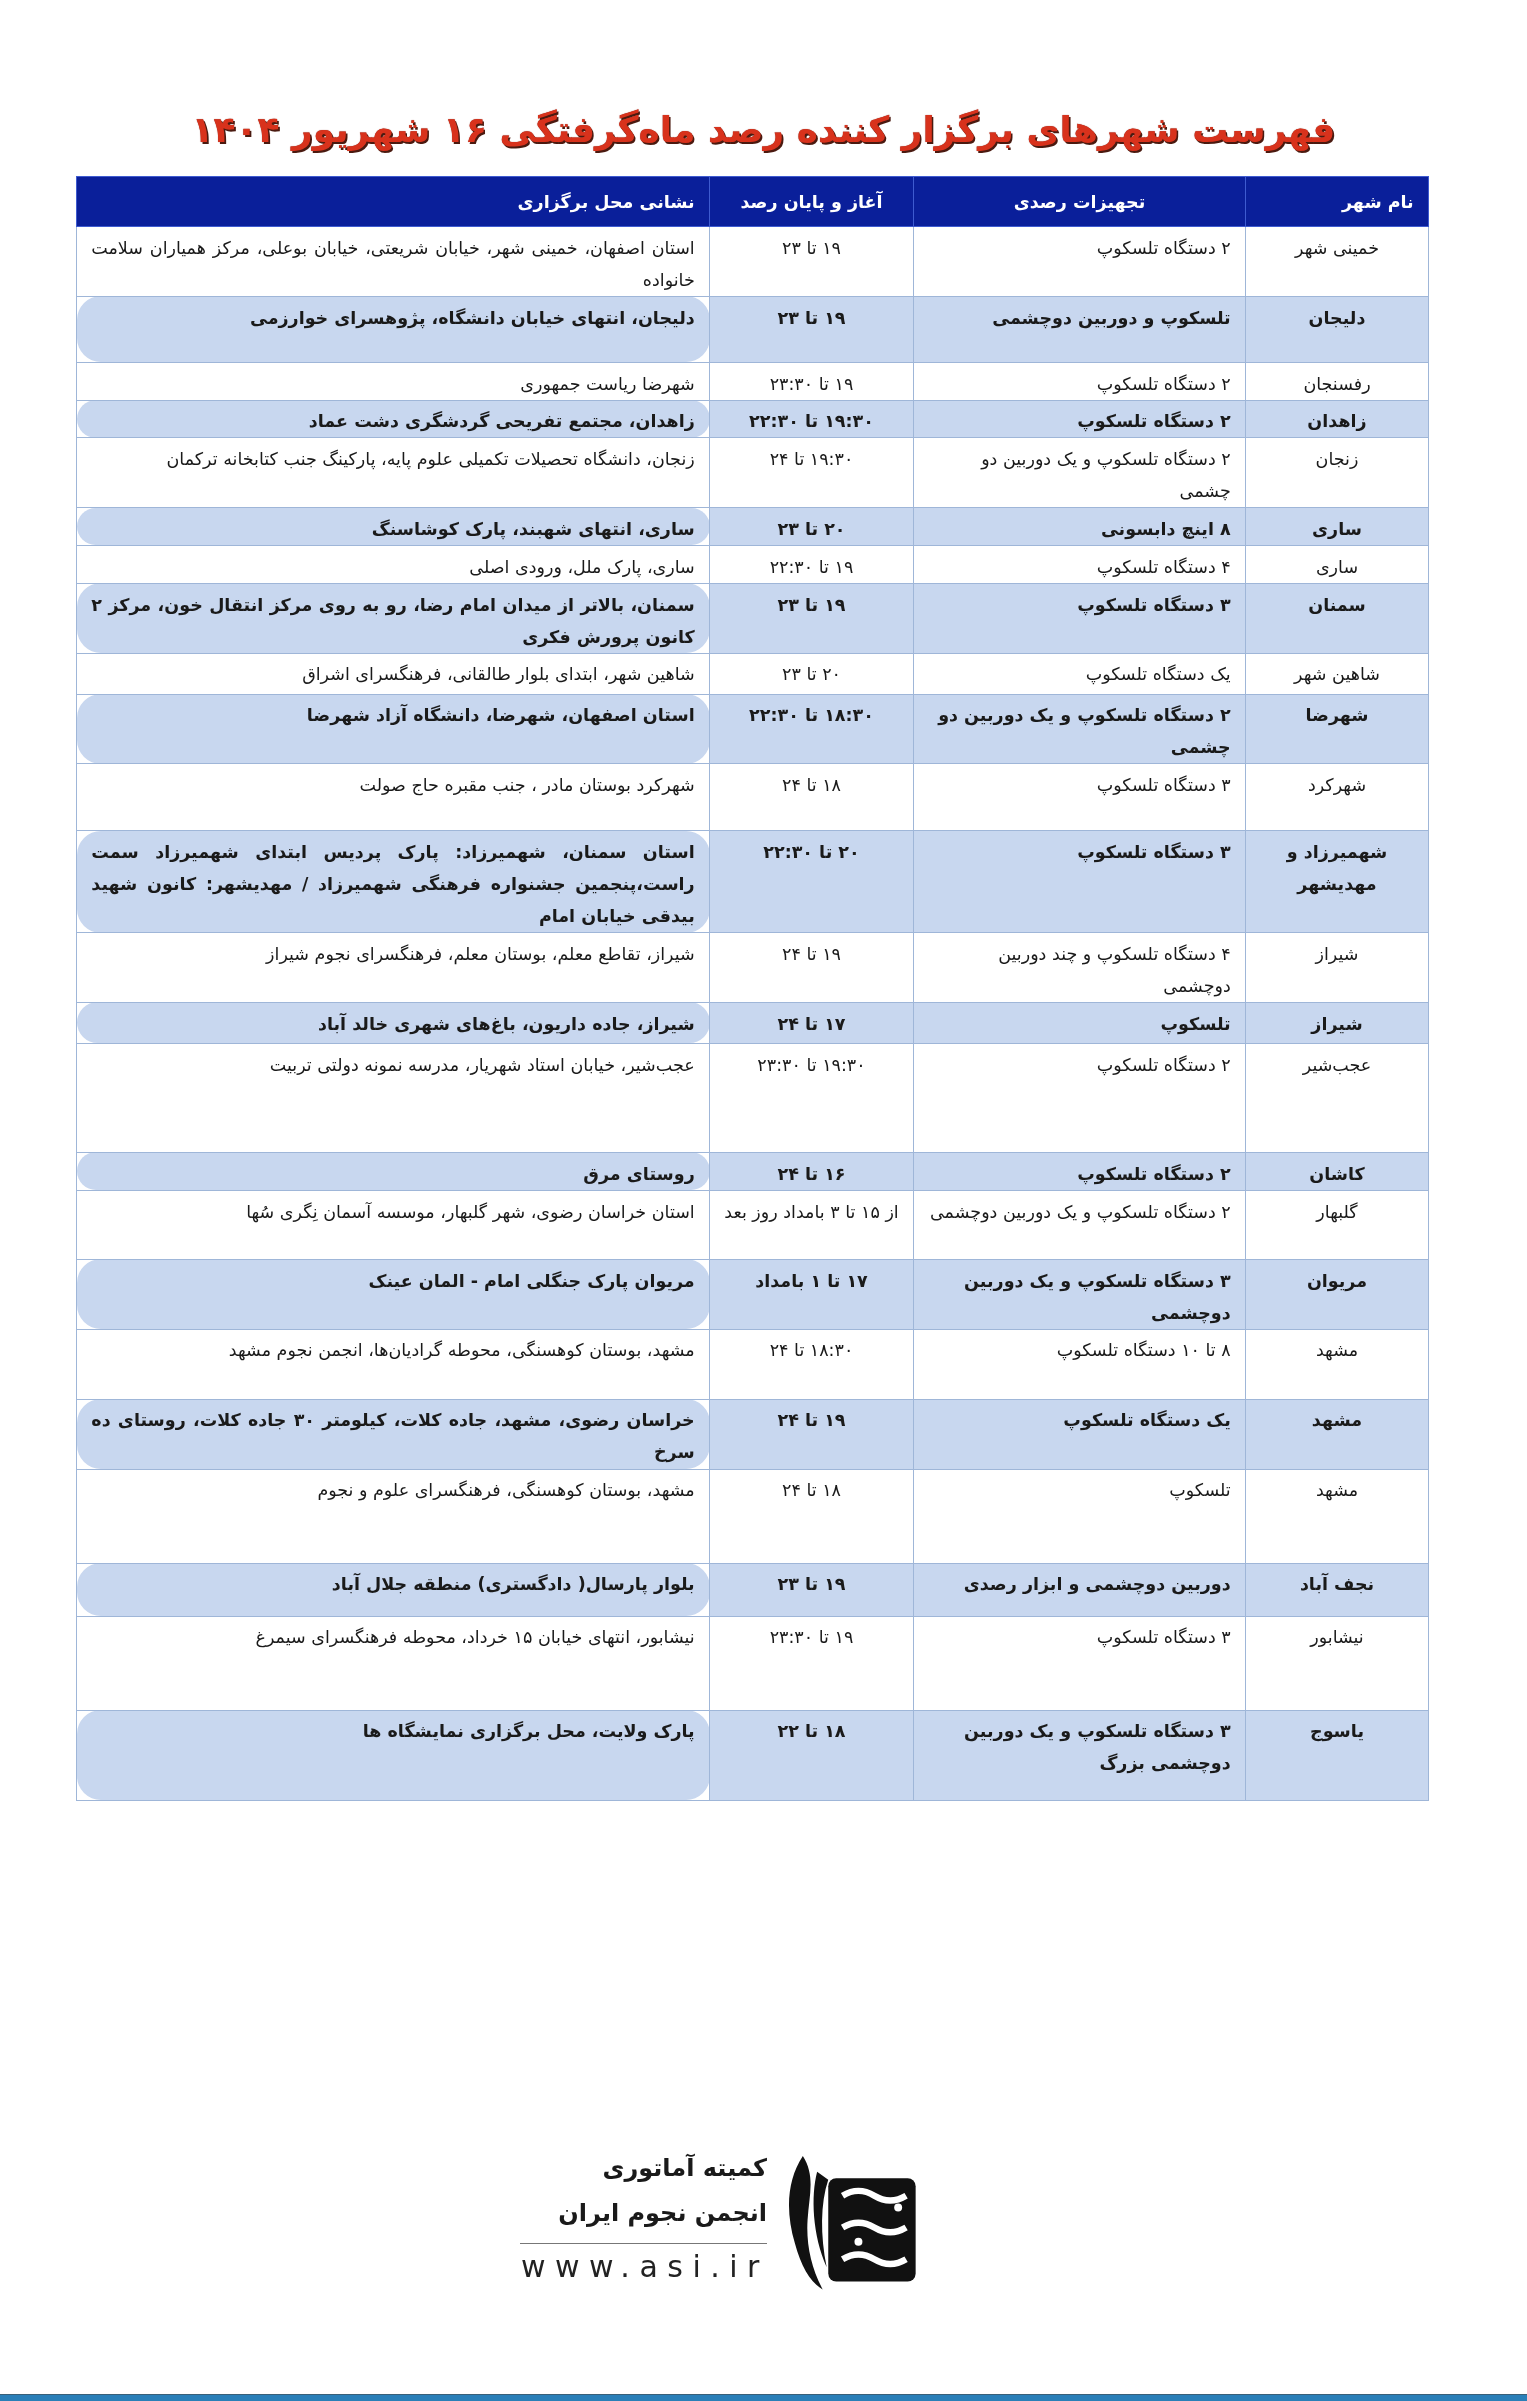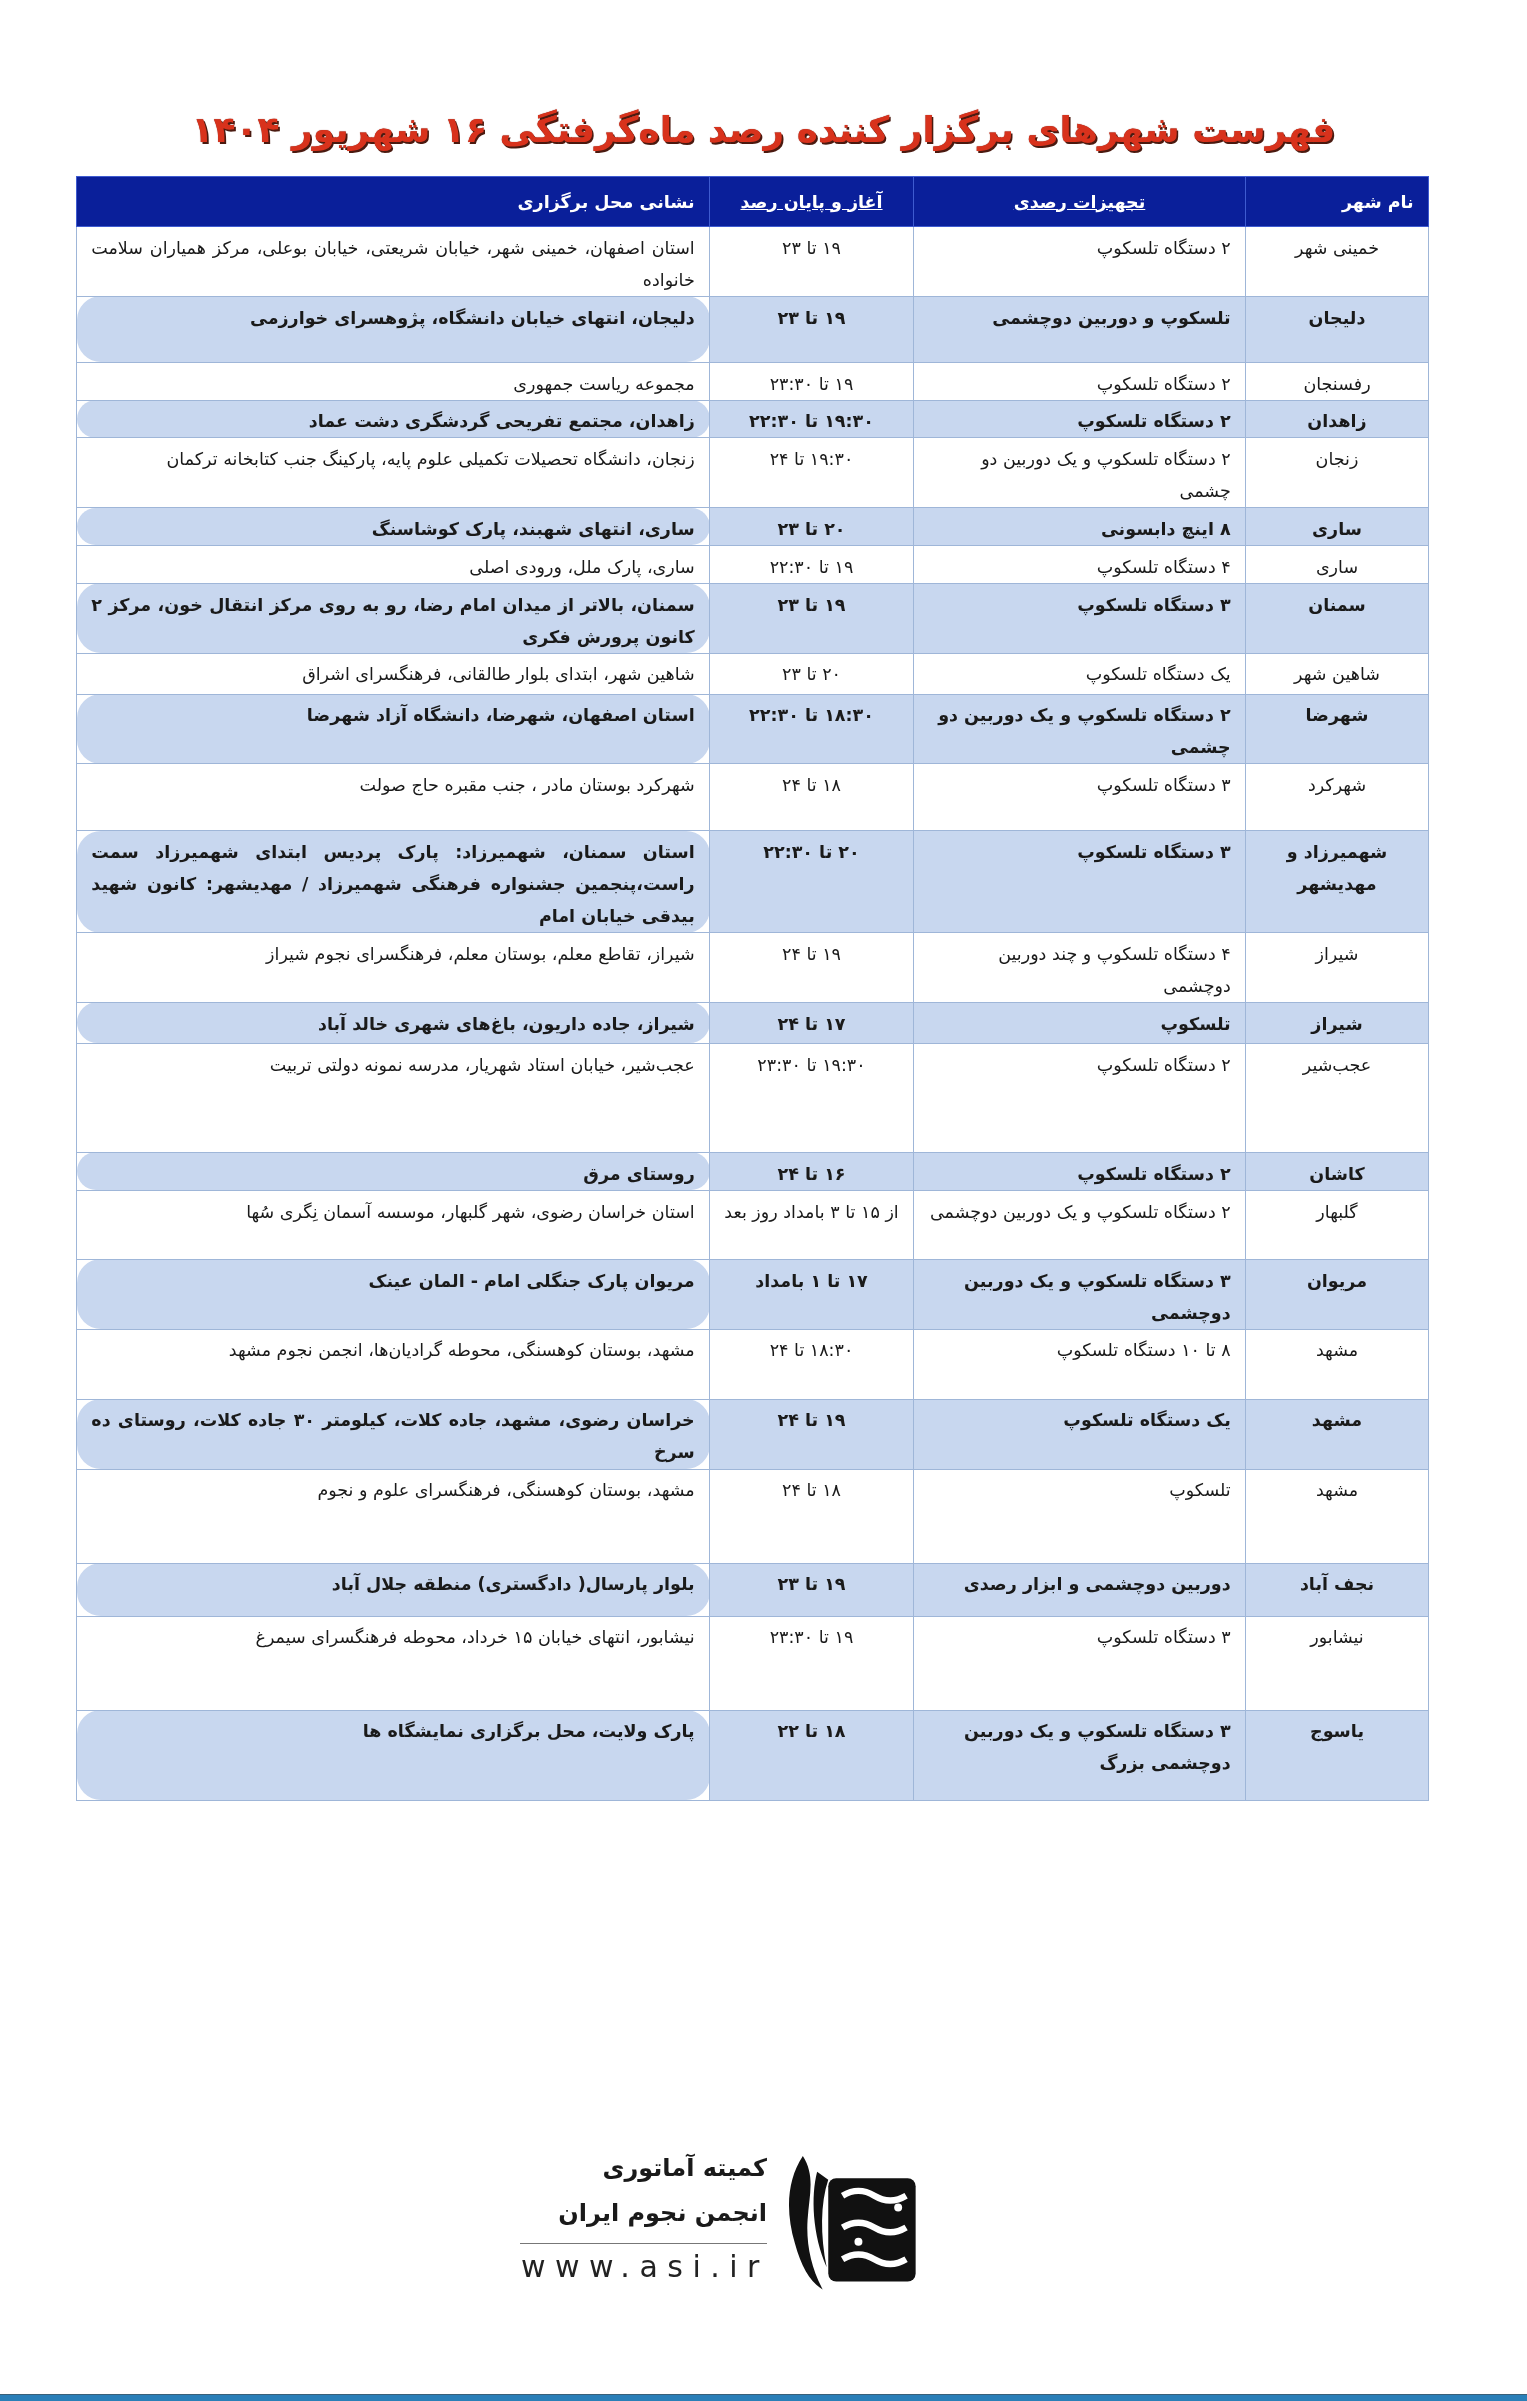--- a/index.html
+++ b/index.html
@@ -9,21 +9,21 @@
            direction:rtl; font-family:"DejaVu Sans", sans-serif; font-weight:bold;
            font-size:36px; line-height:72px; color:#d8321c;
            text-shadow:1.6px 2.4px 0 #4a1a10, 0 0 0.8px #7a1a10; }
   .tbl { position:absolute; left:76px; top:176px; width:1351px; border-collapse:collapse;
          direction:rtl; table-layout:fixed; }
   .tbl th, .tbl td { border:1.6px solid #9fb6d8; padding:0 14.3px; vertical-align:top;
                      font-size:17.5px; line-height:32px; }
   .tbl th { background:#0a1f9a; color:#ffffff; height:49px; vertical-align:middle;
             font-weight:bold; border-color:#3e5bd0; }
   .tbl th.c-city, .tbl th.c-addr { text-align:right; }
-  .tbl th.c-equip, .tbl th.c-time { text-align:center;text-decoration:underline; }
+  .tbl th.c-equip, .tbl th.c-time { text-align:center; }
   .tbl td { padding-top:4.8px; }
   .tbl tr.shade td { background:#c8d7ef; }
   .tbl tr.plain td { background:#ffffff; }
   .tbl tr.bold td { font-weight:bold; }
   .tbl td.c-city { text-align:center; }
   .tbl td.c-equip { text-align:right; }
   .tbl td.c-time { text-align:center; }
   .tbl td.c-addr { text-align:justify; text-align-last:right;border-radius:24px; }
   .footer { position:absolute; left:505px; top:2140px; width:557px; height:151px; }
   .f-text { position:absolute; left:0; top:6.4px; width:262px; direction:rtl; text-align:right; }
@@ -66,21 +66,21 @@
       <tr class="shade bold" style="height: 66px;">
         <td class="c-city">دلیجان</td>
         <td class="c-equip">تلسکوپ و دوربین دوچشمی</td>
         <td class="c-time">۱۹ تا ۲۳</td>
         <td class="c-addr">دلیجان، انتهای خیابان دانشگاه، پژوهسرای خوارزمی</td>
       </tr>
       <tr class="plain" style="height: 33px;">
         <td class="c-city">رفسنجان</td>
         <td class="c-equip">۲ دستگاه تلسکوپ</td>
         <td class="c-time">۱۹ تا ۲۳:۳۰</td>
-        <td class="c-addr">مجموعه ریاست جمهوری</td>
+        <td class="c-addr">شهرضا ریاست جمهوری</td>
       </tr>
       <tr class="shade bold" style="height: 33px;">
         <td class="c-city">زاهدان</td>
         <td class="c-equip">۲ دستگاه تلسکوپ</td>
         <td class="c-time">۱۹:۳۰ تا ۲۲:۳۰</td>
         <td class="c-addr">زاهدان، مجتمع تفریحی گردشگری دشت عماد</td>
       </tr>
       <tr class="plain" style="height: 66px;">
         <td class="c-city">زنجان</td>
         <td class="c-equip">۲ دستگاه تلسکوپ و یک دوربین دو چشمی</td>

